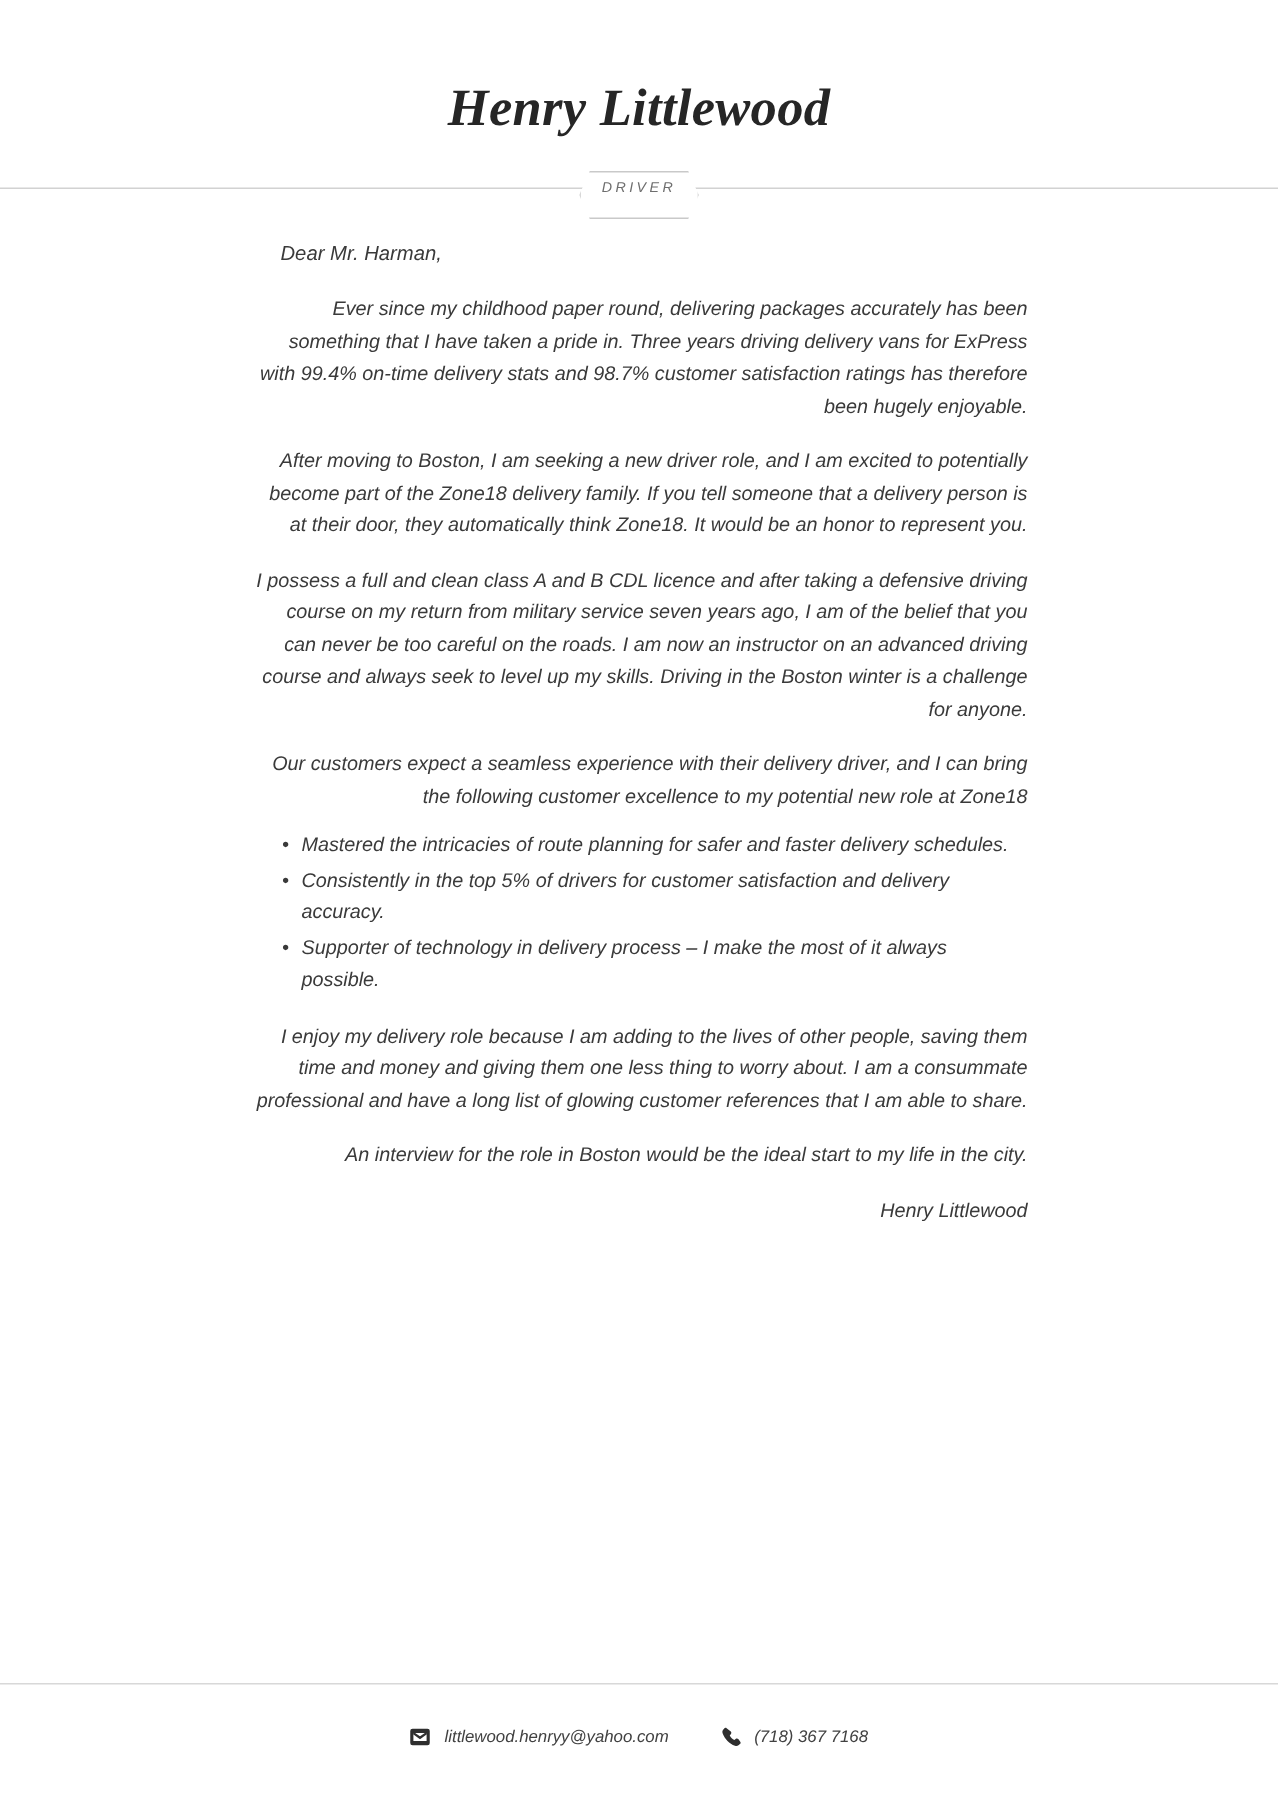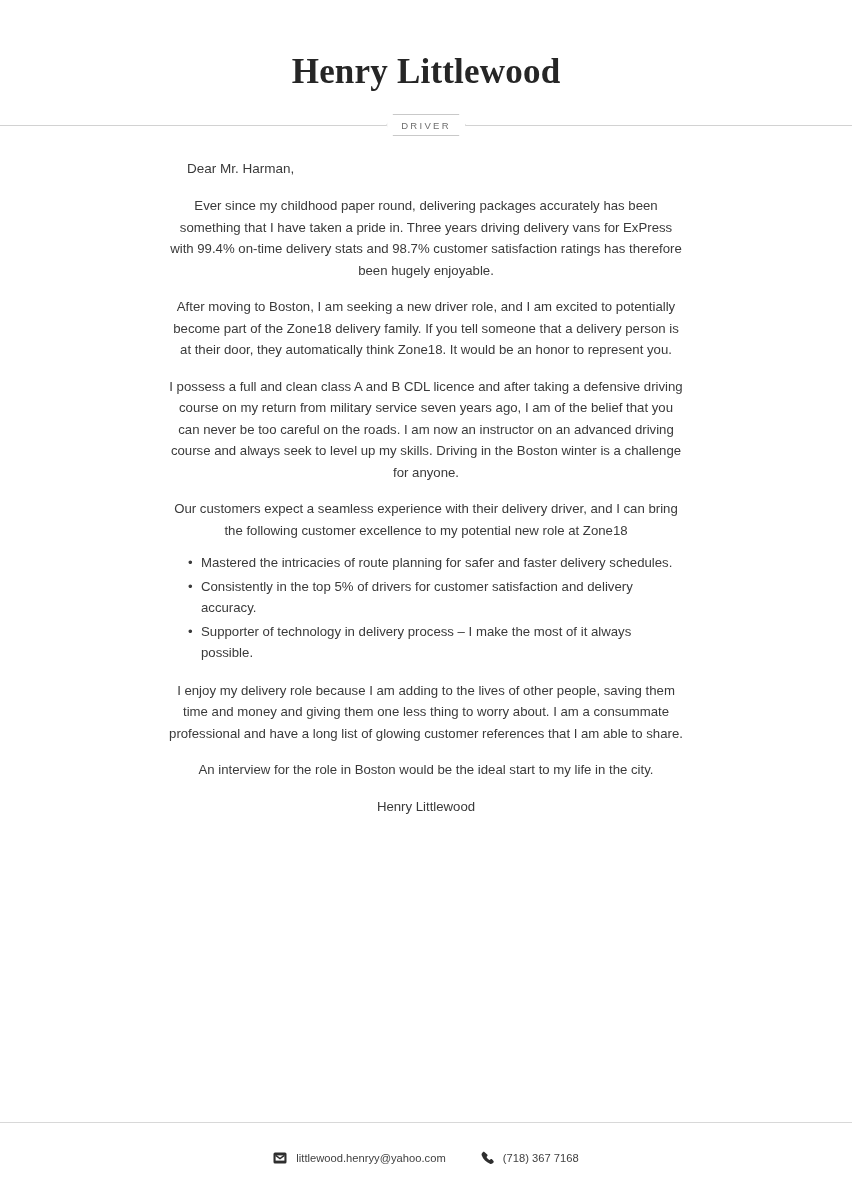--- a/index.html
+++ b/index.html
@@ -14,20 +14,21 @@
     color: #3c3c3c;
     overflow: hidden;
     position: relative;
   }
 
   .page {
     position: relative;
     width: 852px;
     height: 1204px;
     box-sizing: border-box;
+    font-style: italic;
   }
 
   
   .header {
     padding-top: 52px;
     text-align: center;
   }
   .name {
     font-family: "Liberation Serif", serif;
     font-weight: bold;
@@ -49,21 +50,21 @@
     right: 0;
     top: 11px;
     height: 1px;
     background: #d2d2d2;
   }
   .badge {
     position: absolute;
     left: 50%;
     top: 0;
     transform: translateX(-50%);
-    height: 22px;
+    height: 32px;
     padding: 0 14px;
     background: #ffffff;
     color: #6e6e6e;
     font-size: 9.5px;
     letter-spacing: 2.3px;
     line-height: 22px;
     font-weight: normal;
     text-align: center;
     box-sizing: border-box;
     border: 1px solid #c9c9c9;
@@ -100,21 +101,21 @@
     color: #3a3a3a;
     margin-left: 20px;
   }
 
   p.para {
     margin: 0;
     padding-top: 15px;
     font-size: 13.2px;
     line-height: 21.5px;
     color: #3a3a3a;
-    text-align: center;
+    text-align: right;
   }
 
   ul.bullets {
     margin: 0;
     padding: 11px 0 0 0;
     list-style: none;
   }
   ul.bullets li {
     position: relative;
     padding-left: 34px;

